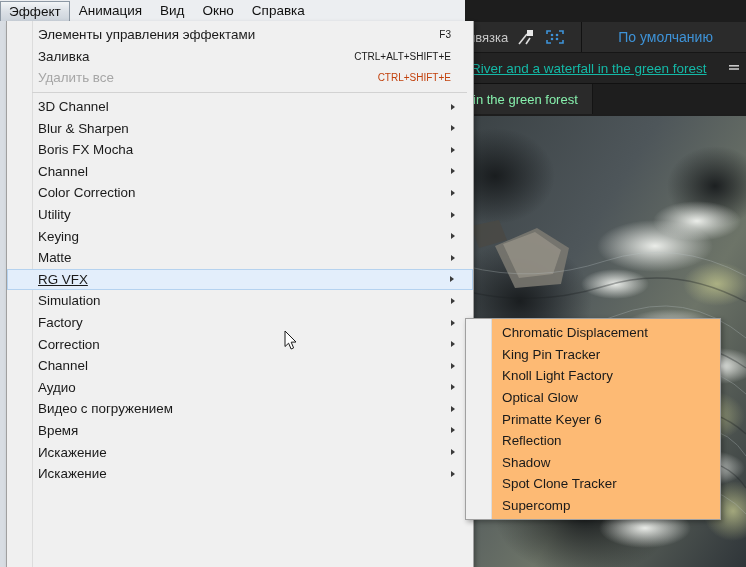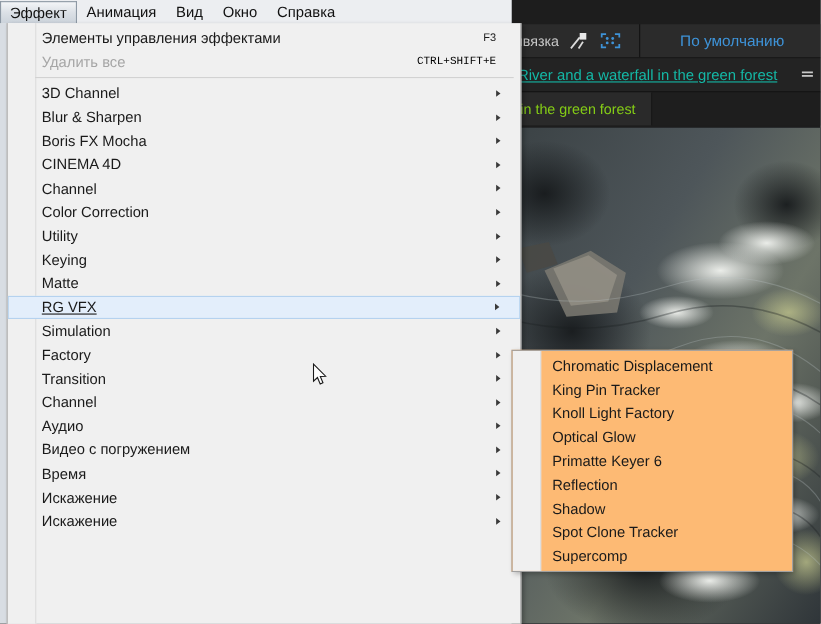--- a/index.html
+++ b/index.html
@@ -41,21 +41,21 @@
   }
   #panel-menu-btn{
     width:24px;height:30px;display:flex;align-items:center;justify-content:center;
   }
   #tabstrip{
     position:absolute;left:0;top:84px;width:281px;height:30px;
     background:#1e1e1e;display:flex;align-items:stretch;
   }
   #tab-active{
     background:#2a2a2a;display:flex;align-items:center;padding:0 14px 0 8px;
-    color:#84cc16;font-size:13px;white-space:nowrap;
+    color:#86efac;font-size:13px;white-space:nowrap;
     border-right:1px solid #141414;
   }
   
   #video-area{
     position:absolute;left:0;top:116px;width:281px;height:451px;
     overflow:hidden;background:#2e3338;
   }
   #video-art{position:absolute;inset:0;}
 
   
@@ -102,21 +102,21 @@
   .menu-item.selected{
     background:#e3eefb;border:1px solid #b5d2ef;
     padding-left:30px;
     text-decoration:underline;
   }
   .mi-label{white-space:nowrap;}
   .mi-accel{
     position:absolute;right:22px;font-size:10px;color:#1a1a1a;
     white-space:nowrap;
   }
-  .menu-item.disabled .mi-accel{color:#000000;font-family:Liberation Mono, monospace;}
+  .menu-item.disabled .mi-accel{color:#c2410c;}
   .mi-arrow{
     position:absolute;right:18px;width:0;height:0;
     border-left:4px solid #3a3a3a;
     border-top:3.5px solid transparent;
     border-bottom:3.5px solid transparent;
   }
   .menu-sep{
     height:1px;background:#d2d2d2;margin:3px 6px 3px 25px;
   }
 
@@ -260,42 +260,42 @@
   <div class="menubar-item">Справка</div>
 </div>
 
 <div id="effect-menu">
   <div id="menu-gutter"></div>
   <div class="menu-list" id="menu-list">
       <div class="menu-item">
         <span class="mi-label">Элементы управления эффектами</span>
         <span class="mi-accel">F3</span>
       </div>
+      <div class="menu-item">
+        <span class="mi-label">Заливка</span>
+        <span class="mi-accel">CTRL+ALT+SHIFT+E</span>
+      </div>
       <div class="menu-item disabled">
         <span class="mi-label">Удалить все</span>
         <span class="mi-accel">CTRL+SHIFT+E</span>
       </div>
       <div class="menu-sep"></div>
       <div class="menu-item">
         <span class="mi-label">3D Channel</span>
         <span class="mi-arrow"></span>
       </div>
       <div class="menu-item">
         <span class="mi-label">Blur &amp; Sharpen</span>
         <span class="mi-arrow"></span>
       </div>
       <div class="menu-item">
         <span class="mi-label">Boris FX Mocha</span>
         <span class="mi-arrow"></span>
       </div>
       <div class="menu-item">
-        <span class="mi-label">CINEMA 4D</span>
-        <span class="mi-arrow"></span>
-      </div>
-      <div class="menu-item">
         <span class="mi-label">Channel</span>
         <span class="mi-arrow"></span>
       </div>
       <div class="menu-item">
         <span class="mi-label">Color Correction</span>
         <span class="mi-arrow"></span>
       </div>
       <div class="menu-item">
         <span class="mi-label">Utility</span>
         <span class="mi-arrow"></span>
@@ -314,21 +314,21 @@
       </div>
       <div class="menu-item">
         <span class="mi-label">Simulation</span>
         <span class="mi-arrow"></span>
       </div>
       <div class="menu-item">
         <span class="mi-label">Factory</span>
         <span class="mi-arrow"></span>
       </div>
       <div class="menu-item">
-        <span class="mi-label">Transition</span>
+        <span class="mi-label">Correction</span>
         <span class="mi-arrow"></span>
       </div>
       <div class="menu-item">
         <span class="mi-label">Channel</span>
         <span class="mi-arrow"></span>
       </div>
       <div class="menu-item">
         <span class="mi-label">Аудио</span>
         <span class="mi-arrow"></span>
       </div>

